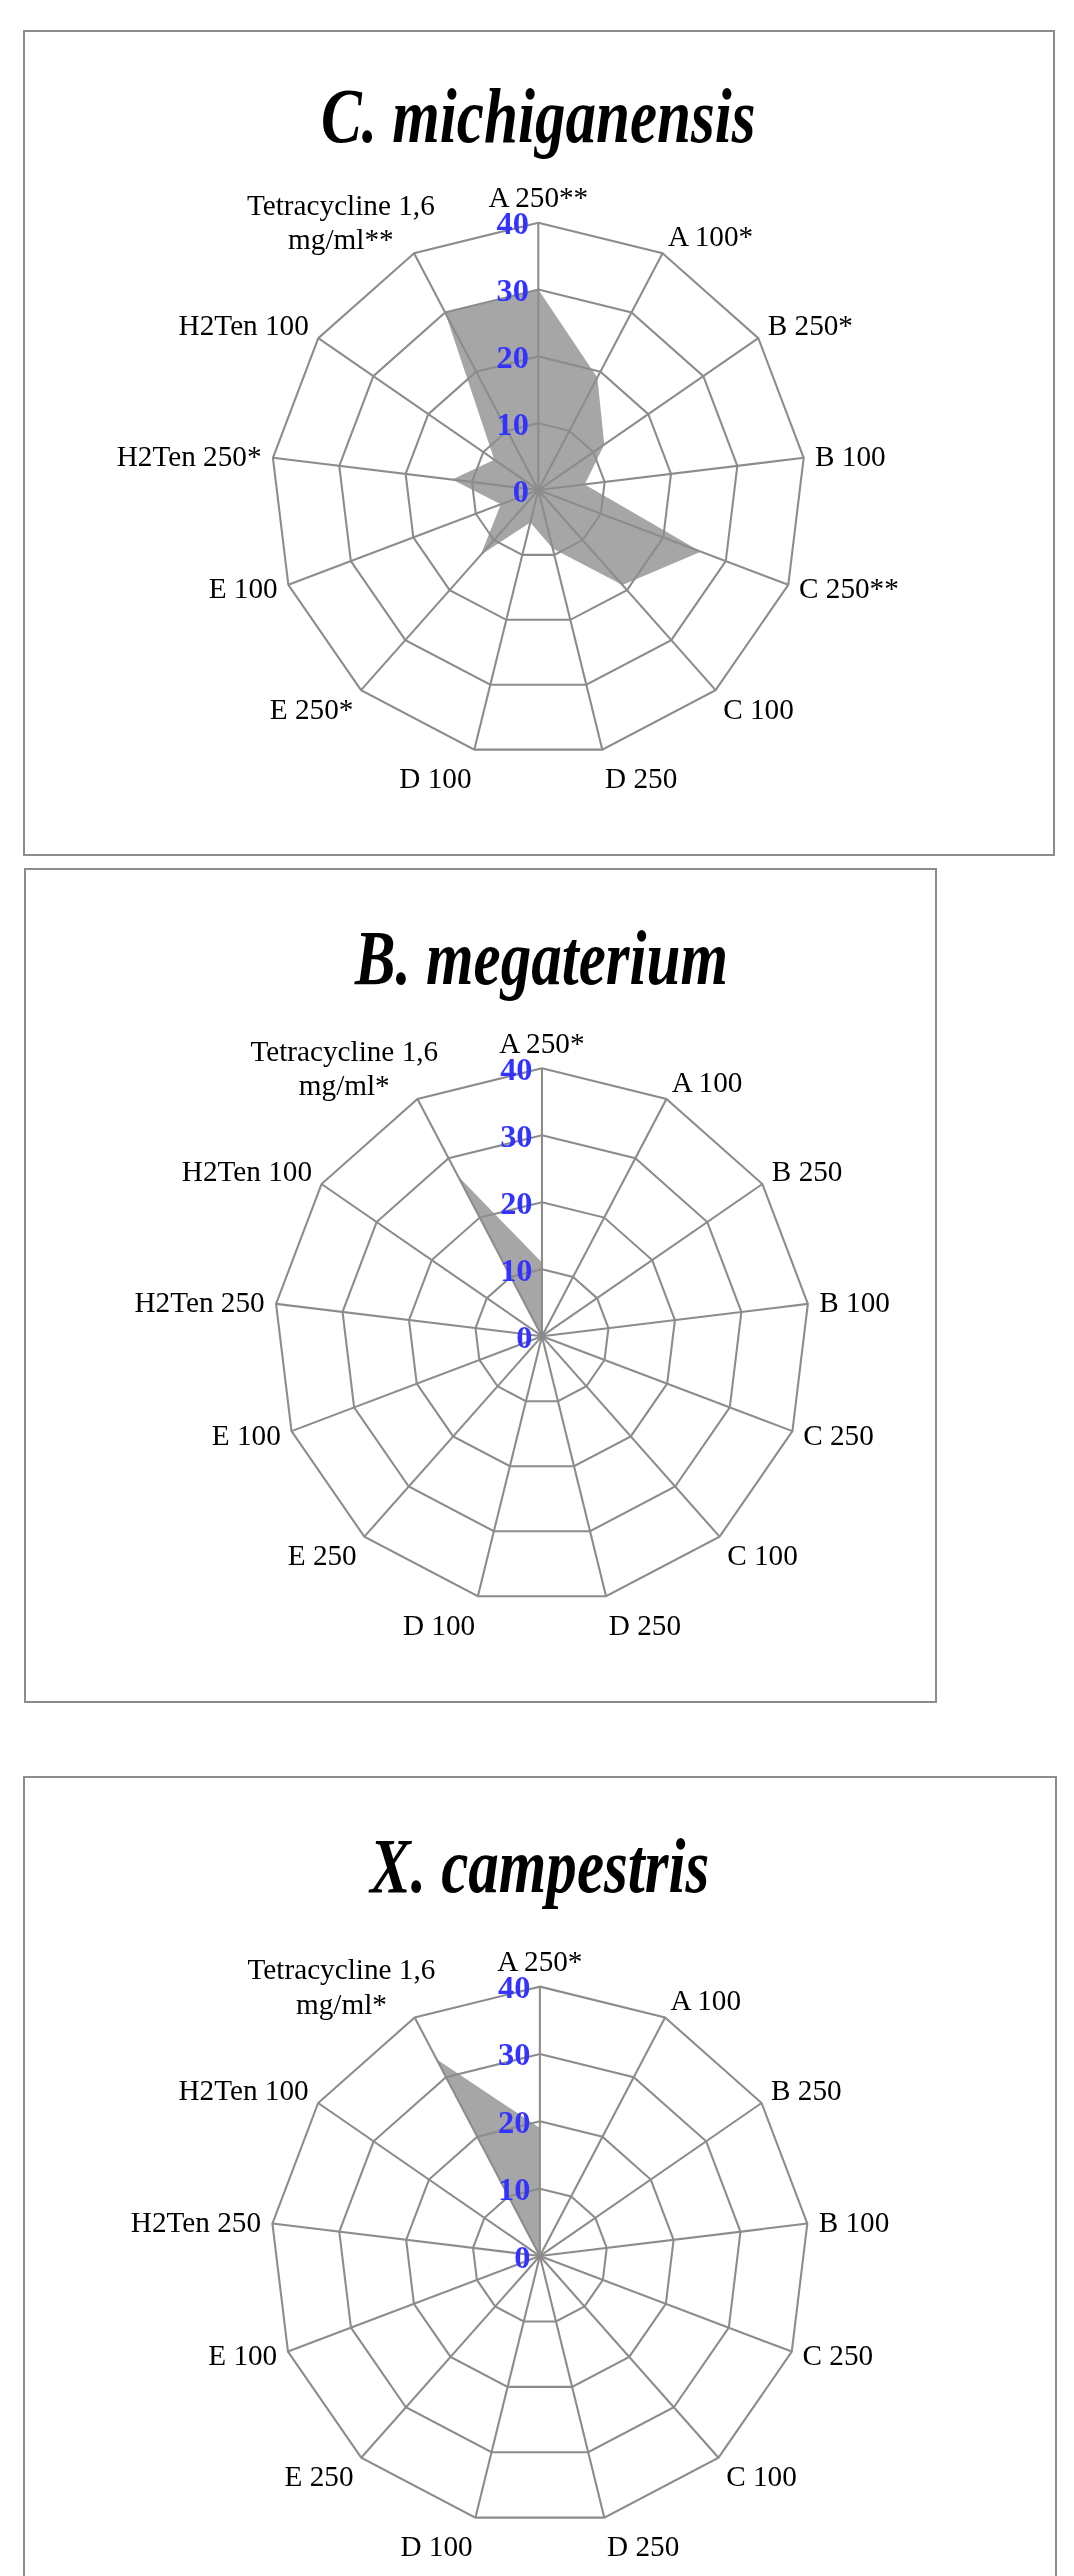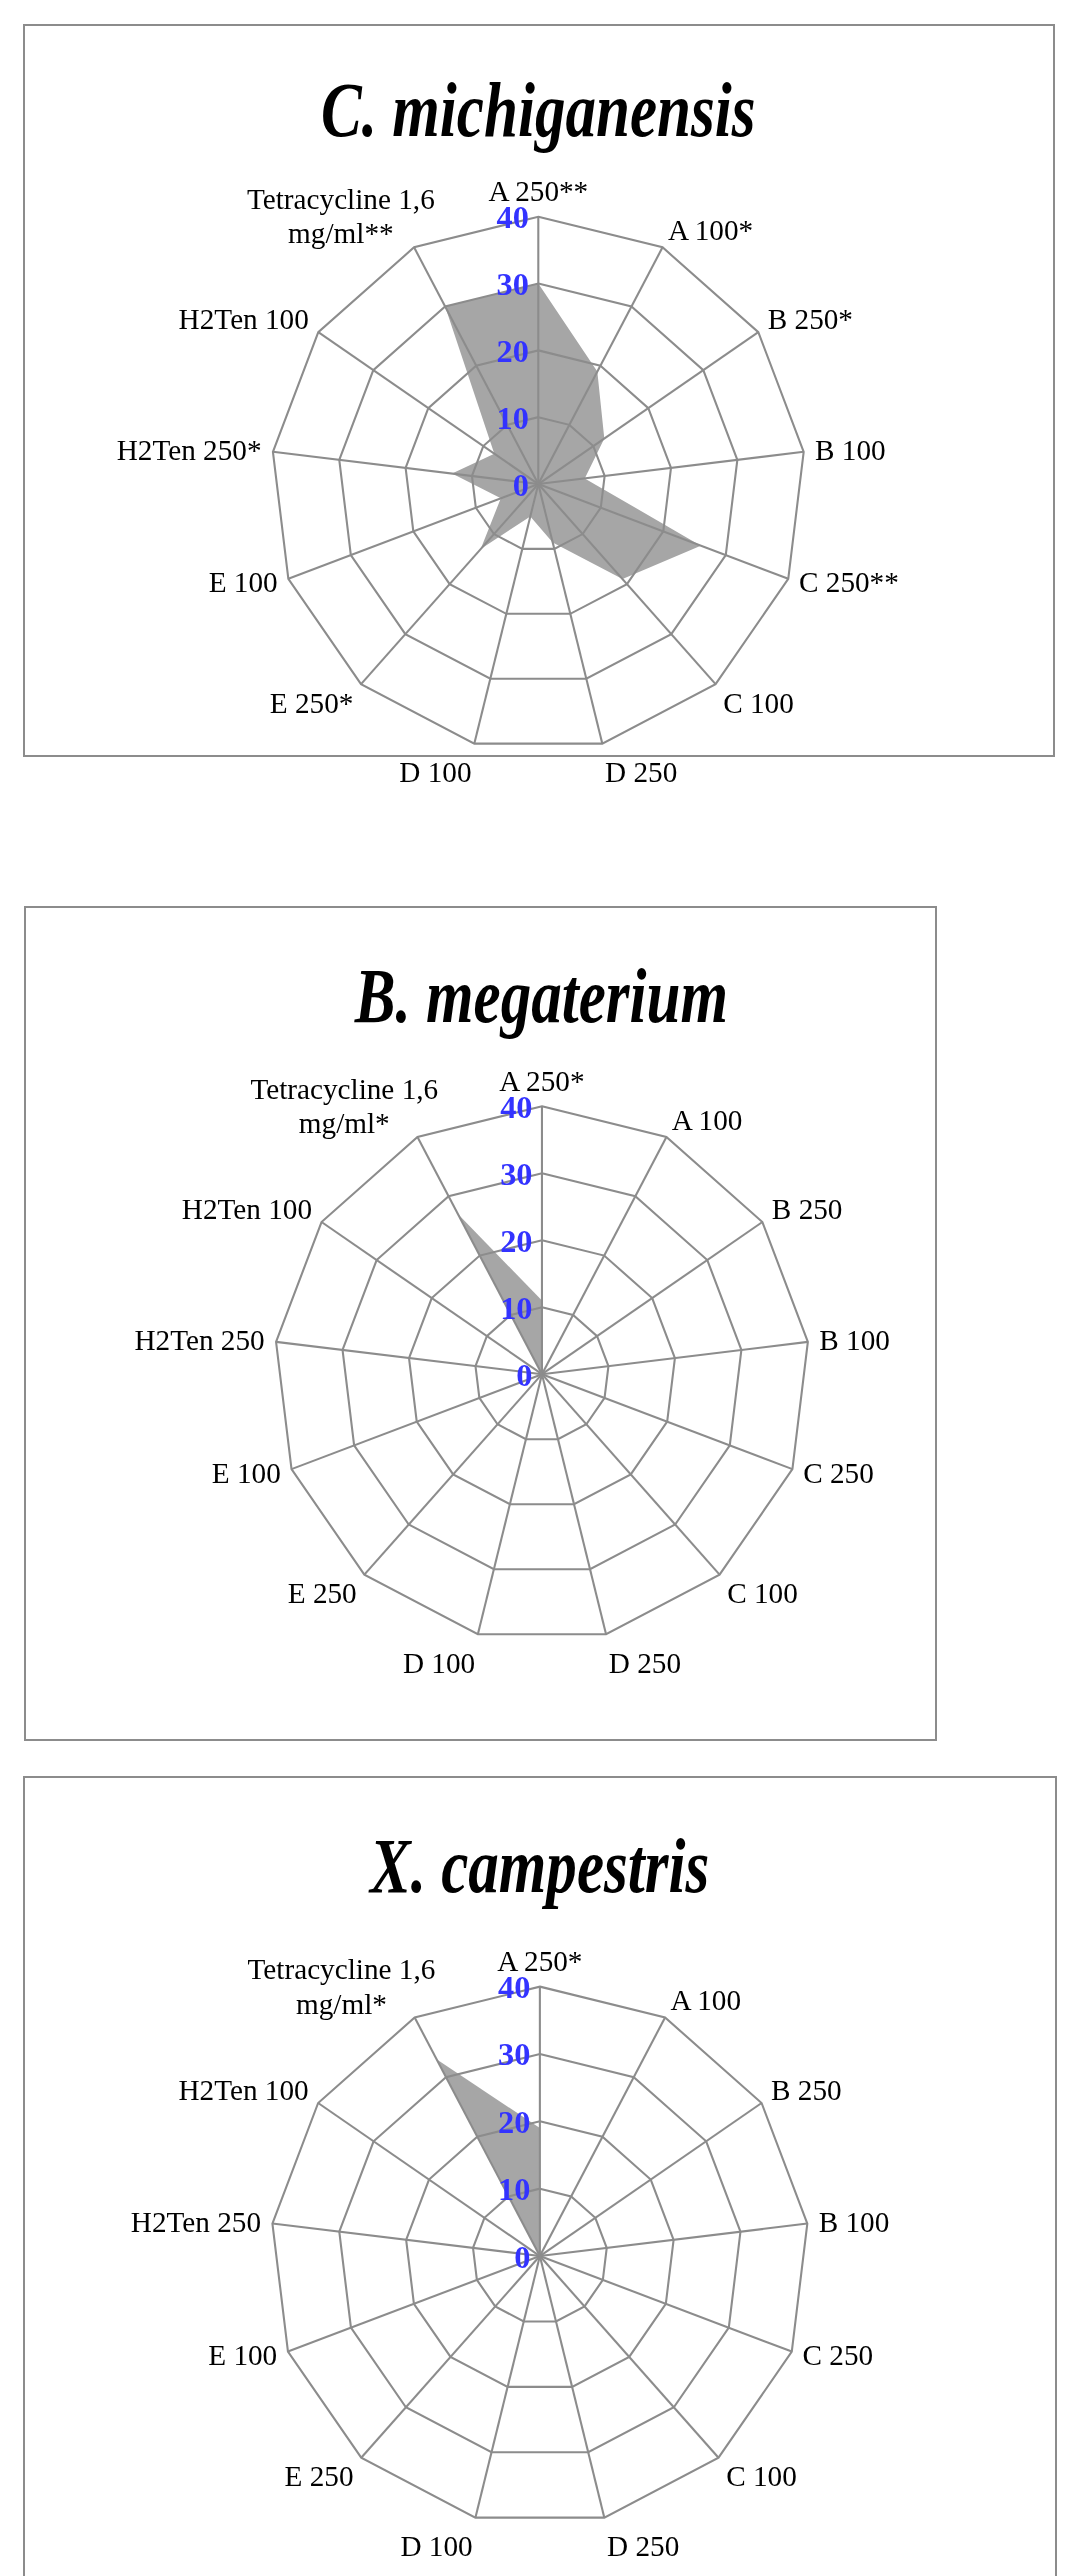--- a/index.html
+++ b/index.html
@@ -7,21 +7,21 @@
   .panel { position: absolute; border: 2.1px solid #8c8c8c; box-sizing: border-box; background: #fff; }
   svg.radar { position: absolute; left: 0; top: 0; overflow: visible; }
   .title { font-family: "Liberation Serif", serif; font-weight: bold; font-style: italic; fill: #000; }
   .axis-label { font-family: "Liberation Serif", serif; fill: #000; }
   .tick-label { font-family: "Liberation Serif", serif; font-weight: bold; fill: #3333ff; }
 </style>
 </head>
 <body>
 
 <div id="root">
-    <div class="panel" style="left: 22.5px; top: 24px; width: 1032px; height: 733px;">
+    <div class="panel" style="left: 22.5px; top: 30px; width: 1032px; height: 826px;">
       <svg class="radar" width="1074" height="2576" viewBox="0 0 2057 4933" style="position: absolute; left: -24.5px; top: -34px;">
         <text class="title" x="1031" y="276" text-anchor="middle" font-size="150" transform="translate(1031 0) scale(0.78 1) translate(-1031 0)">C. michiganensis</text>
         <polygon points="1031,558 1144.0206754410444,726.6570945611394 1157.4103218012656,854.7452549020945 1119.9467151191857,931.1999134491231 1342.1734055657062,1060.0125064077558 1192.2714304841613,1124.0378139552117 1058.5691645259267,1053.8524973674812 1015.6837974855963,1004.1402763152673 920.6563896687317,1066.552188495671 959.1907525617602,969.2336553248667 865.8132433500838,921.9426964055143 946.7264521324896,883.8301699347296 852.5463019351927,601.9848861491676" fill="#a6a6a6" stroke="none"></polygon>
         <polygon points="1031,814 1090.4845660216024,828.6616287163891 1136.341934834388,869.2877124184121 1158.066735884551,926.5713049273187 1150.682079063733,987.3894255414446 1115.8797002548217,1037.809375765901 1061.6324050288074,1066.2805526305347 1000.3675949711926,1066.2805526305347 946.1202997451782,1037.809375765901 911.3179209362669,987.3894255414446 903.9332641154491,926.5713049273187 925.658065165612,869.287712418412 971.5154339783976,828.6616287163891" fill="none" stroke="#8c8c8c" stroke-width="4"></polygon>
         <polygon points="1031,686 1149.9691320432048,715.3232574327783 1241.683869668776,796.5754248368241 1285.1334717691018,911.1426098546373 1270.3641581274662,1032.778851082889 1200.7594005096437,1133.618751531802 1092.2648100576148,1190.5611052610693 969.7351899423852,1190.5611052610693 861.2405994903564,1133.6187515318018 791.6358418725338,1032.778851082889 776.8665282308982,911.1426098546375 820.316130331224,796.5754248368239 912.0308679567951,715.3232574327783" fill="none" stroke="#8c8c8c" stroke-width="4"></polygon>
         <polygon points="1031,558 1209.4536980648072,601.9848861491673 1347.0258045031642,723.8631372552361 1412.2002076536528,895.713914781956 1390.0462371911992,1078.1682766243337 1285.6391007644654,1229.4281272977028 1122.8972150864222,1314.841657891604 939.1027849135778,1314.841657891604 776.3608992355346,1229.4281272977028 671.9537628088008,1078.1682766243339 649.7997923463472,895.7139147819562 714.974195496836,723.863137255236 852.5463019351927,601.9848861491676" fill="none" stroke="#8c8c8c" stroke-width="4"></polygon>
         <polygon points="1031,430 1268.9382640864096,488.6465148655565 1452.367739337552,651.1508496736483 1539.2669435382036,880.2852197092747 1509.7283162549325,1123.5577021657782 1370.5188010192871,1325.2375030636038 1153.5296201152296,1439.1222105221386 908.4703798847704,1439.1222105221386 691.4811989807129,1325.2375030636038 552.2716837450677,1123.5577021657784 522.7330564617963,880.285219709275 609.6322606624481,651.1508496736479 793.0617359135902,488.6465148655567" fill="none" stroke="#8c8c8c" stroke-width="4"></polygon>
         <line x1="1031" y1="942" x2="1031" y2="430" stroke="#8c8c8c" stroke-width="4"></line>
         <line x1="1031" y1="942" x2="1268.9382640864096" y2="488.6465148655565" stroke="#8c8c8c" stroke-width="4"></line>
         <line x1="1031" y1="942" x2="1452.367739337552" y2="651.1508496736483" stroke="#8c8c8c" stroke-width="4"></line>
@@ -48,21 +48,21 @@
         <text class="axis-label" x="1385.1074995005847" y="1379.704739523368" text-anchor="start" font-size="56">C 100</text>
         <text class="axis-label" x="1158.7945647295558" y="1512.4829305055118" text-anchor="start" font-size="56">D 250</text>
         <text class="axis-label" x="903.2054352704442" y="1512.4829305055118" text-anchor="end" font-size="56">D 100</text>
         <text class="axis-label" x="676.8925004994153" y="1379.7047395233678" text-anchor="end" font-size="56">E 250*</text>
         <text class="axis-label" x="531.7013264059885" y="1149.359009680714" text-anchor="end" font-size="56">E 100</text>
         <text class="axis-label" x="500.8934612316391" y="895.6334127436578" text-anchor="end" font-size="56">H2Ten 250*</text>
         <text class="axis-label" x="591.5266156127877" y="644.6534252455625" text-anchor="end" font-size="56">H2Ten 100</text>
         <text class="axis-label" x="652.8378261286273" y="415.1664823011861" text-anchor="middle" font-size="56"><tspan x="652.8378261286273" dy="0">Tetracycline 1,6</tspan><tspan x="652.8378261286273" dy="66">mg/ml**</tspan></text>
       </svg>
     </div>
-    <div class="panel" style="left: 24px; top: 906px; width: 913px; height: 835px;">
+    <div class="panel" style="left: 24px; top: 868px; width: 913px; height: 835px;">
       <svg class="radar" width="1074" height="2576" viewBox="0 0 2057 4933" style="position: absolute; left: -26px; top: -867px;">
         <text class="title" x="1037" y="1878" text-anchor="middle" font-size="150" transform="translate(1037 0) scale(0.78 1) translate(-1037 0)">B. megaterium</text>
         <polygon points="1038,2411.925 1038,2553 1038,2553 1038,2553 1038,2553 1038,2553 1038,2553 1038,2553 1038,2553 1038,2553 1038,2553 1038,2553 877.0779836005438,2246.388714716935" fill="#a6a6a6" stroke="none"></polygon>
         <polygon points="1038,2424.75 1097.6007468146133,2439.440264709976 1143.5476808008614,2480.1456962317293 1165.3149131030755,2537.541170757255 1157.9158331244043,2598.478076763205 1123.045480919382,2648.9965034529437 1068.6922339448793,2677.523288084891 1007.3077660551207,2677.523288084891 952.954519080618,2648.9965034529437 918.0841668755955,2598.478076763205 910.6850868969245,2537.541170757255 932.4523191991386,2480.1456962317293 978.3992531853867,2439.440264709976" fill="none" stroke="#8c8c8c" stroke-width="4"></polygon>
         <polygon points="1038,2296.5 1157.2014936292267,2325.8805294199515 1249.0953616017227,2407.2913924634586 1292.629826206151,2522.0823415145096 1277.831666248809,2643.9561535264106 1208.090961838764,2744.9930069058873 1099.3844678897585,2802.0465761697824 976.6155321102415,2802.0465761697824 867.909038161236,2744.9930069058873 798.1683337511911,2643.9561535264106 783.3701737938491,2522.0823415145096 826.9046383982773,2407.2913924634586 918.7985063707732,2325.880529419952" fill="none" stroke="#8c8c8c" stroke-width="4"></polygon>
         <polygon points="1038,2168.25 1216.80224044384,2212.3207941299274 1354.6430424025843,2334.437088695188 1419.9447393092264,2506.6235122717644 1397.7474993732135,2689.4342302896157 1293.136442758146,2840.989510358831 1130.0767018346378,2926.5698642546736 945.9232981653622,2926.5698642546736 782.863557241854,2840.989510358831 678.2525006267867,2689.4342302896157 656.0552606907737,2506.623512271765 721.3569575974159,2334.4370886951874 859.1977595561598,2212.3207941299274" fill="none" stroke="#8c8c8c" stroke-width="4"></polygon>
         <polygon points="1038,2040 1276.4029872584533,2098.7610588399034 1460.1907232034457,2261.582784926917 1547.2596524123016,2491.164683029019 1517.6633324976178,2734.912307052821 1378.181923677528,2936.9860138117747 1160.768935779517,3051.0931523395648 915.231064220483,3051.0931523395648 697.818076322472,2936.9860138117747 558.3366675023822,2734.912307052821 528.7403475876982,2491.1646830290197 615.8092767965545,2261.5827849269167 799.5970127415465,2098.7610588399034" fill="none" stroke="#8c8c8c" stroke-width="4"></polygon>
         <line x1="1038" y1="2553" x2="1038" y2="2040" stroke="#8c8c8c" stroke-width="4"></line>
         <line x1="1038" y1="2553" x2="1276.4029872584533" y2="2098.7610588399034" stroke="#8c8c8c" stroke-width="4"></line>
         <line x1="1038" y1="2553" x2="1460.1907232034457" y2="2261.582784926917" stroke="#8c8c8c" stroke-width="4"></line>

